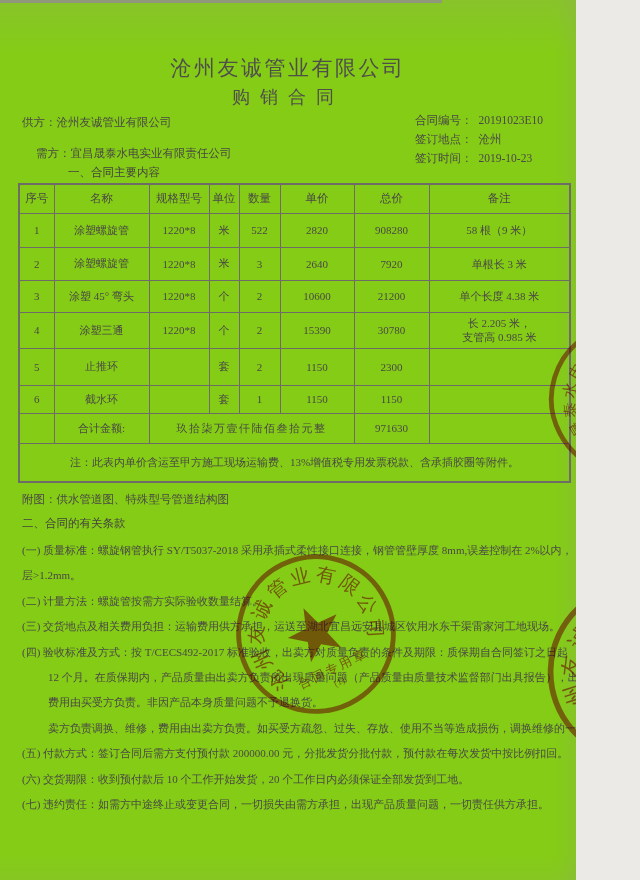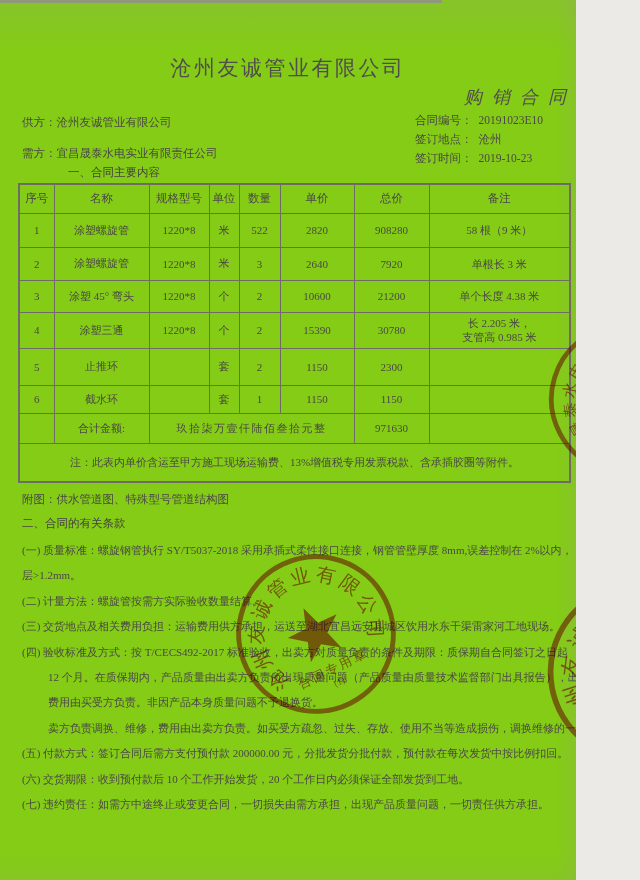--- a/index.html
+++ b/index.html
@@ -10,26 +10,26 @@
     color:#45433f;
   }
   
   .artifact-topline { position:absolute; left:0; top:0; width:442px; height:3px; background:#8f8d87; opacity:.85; }
   .shade-top { position:absolute; left:0; top:0; width:100%; height:52px; background:linear-gradient(180deg, rgba(155,152,146,.16), rgba(155,152,146,0)); pointer-events:none; }
   .shade-right { position:absolute; right:0; top:0; width:20px; height:100%; background:linear-gradient(270deg, rgba(150,148,142,.14), rgba(150,148,142,0)); pointer-events:none; }
   .shade-bottom { position:absolute; left:0; bottom:0; width:100%; height:26px; background:linear-gradient(0deg, rgba(150,148,142,.10), rgba(150,148,142,0)); pointer-events:none; }
 
   .title-company { position:absolute; top:54px; left:0; width:100%; text-align:center;
     font-size:21px; letter-spacing:2.5px; color:#504e4b; font-weight:500; }
-  .title-doc { position:absolute; top:85px; left:0; width:100%; text-align:right;
-    font-size:18px; letter-spacing:10px; color:#504e4b; font-weight:500;font-style:italic; }
+  .title-doc { position:absolute; top:85px; left:0; width:100%; text-align:center;
+    font-size:18px; letter-spacing:10px; color:#504e4b; font-weight:500; }
 
   .info-line { position:absolute; font-size:11.5px; color:#4a4845; white-space:nowrap; }
   .info-supplier { left:22px; top:115px; }
-  .info-buyer { left:22px; top:146px; }
+  .info-buyer { left:36px; top:146px; }
   .info-right { position:absolute; left:415px; top:111px; font-size:11.5px; line-height:19px; color:#4a4845; }
   .info-right .val { padding-left:6px; }
 
   .section-title { position:absolute; left:22px; font-size:11.5px; color:#45433f; }
   .section-1 { top:165px;margin-left:46px; }
   .section-2 { top:516px; }
   .attachment { position:absolute; left:22px; top:492px; font-size:11.5px; color:#4a4845; }
 
   table.items {
     position:absolute; left:18px; top:183px; width:551px;

